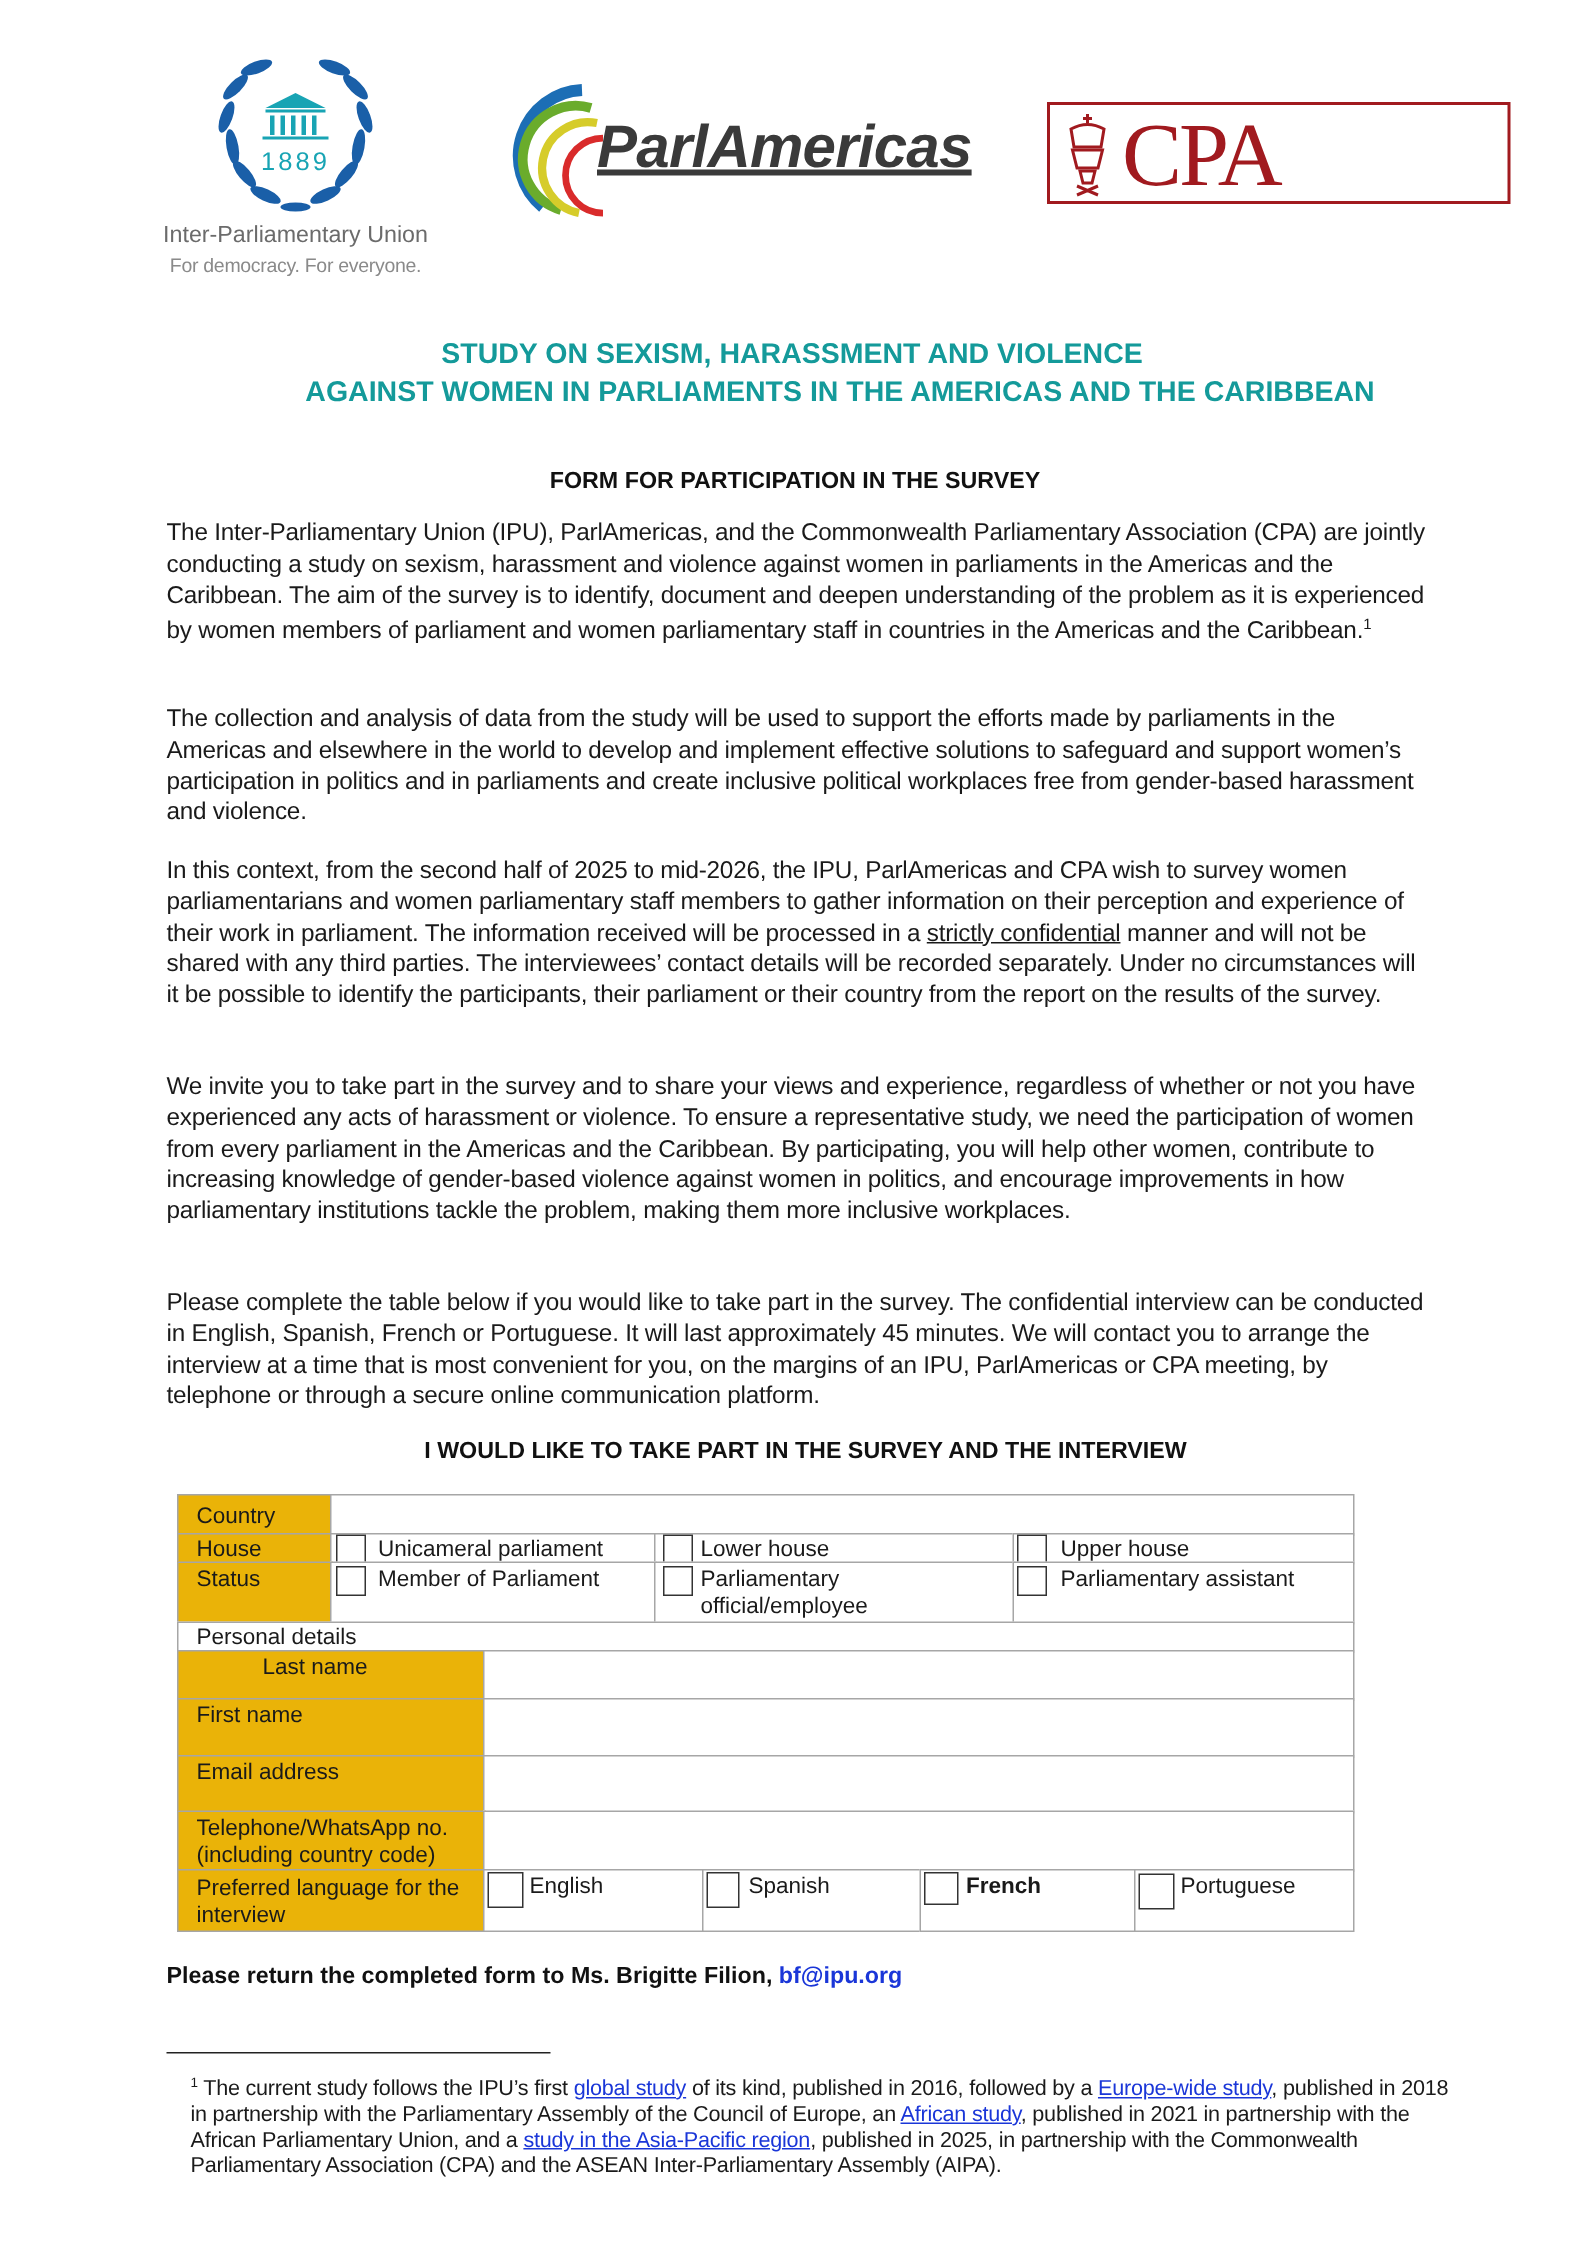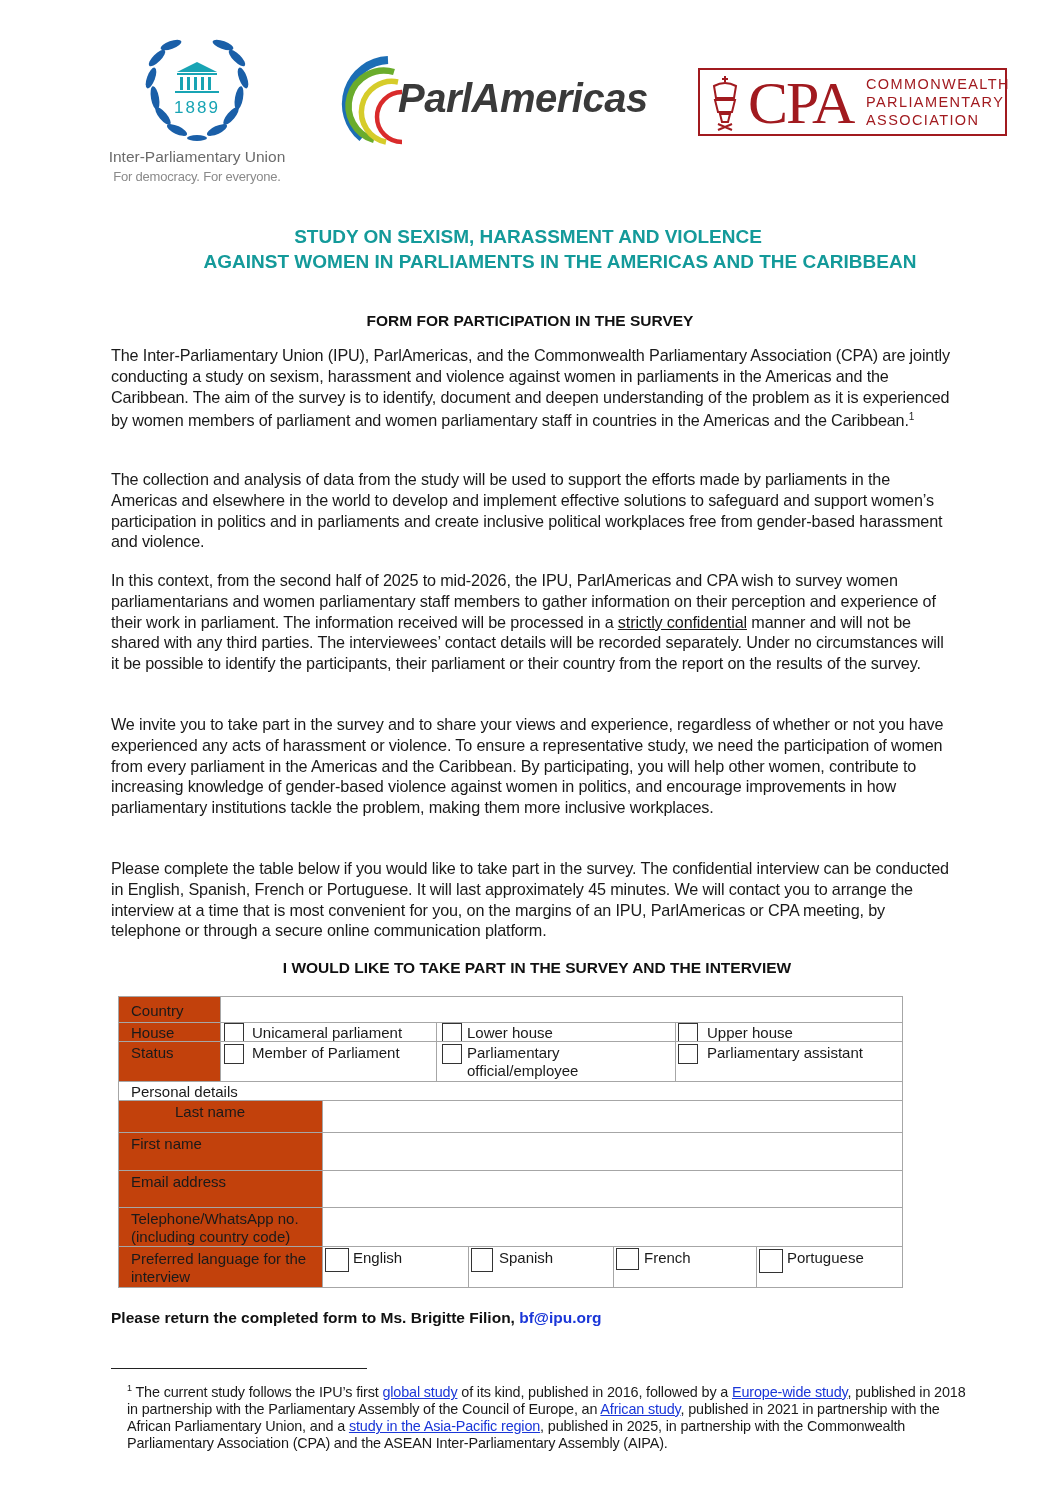--- a/index.html
+++ b/index.html
@@ -7,21 +7,21 @@
   body { position: relative; font-family: "Liberation Sans", sans-serif; color: #1a1a1a; overflow: hidden; }
 
   
   .logo-ipu { position: absolute; left: 92px; top: 36px; width: 210px; height: 150px; }
   .logo-ipu svg { position: absolute; left: 45px; top: 0; }
   .ipu-name { position: absolute; left: 0; top: 112px; width: 210px; text-align: center; font-size: 15.5px; color: #6b6b6b; white-space: nowrap; }
   .ipu-tag { position: absolute; left: 0; top: 133px; width: 210px; text-align: center; font-size: 13px; color: #8a8a8a; white-space: nowrap; letter-spacing: -0.2px; }
 
   .logo-parl { position: absolute; left: 340px; top: 50px; width: 330px; height: 100px; }
   .logo-parl svg { position: absolute; left: 0; top: 0; }
-  .parl-text { position: absolute; left: 58px; top: 26px; font-size: 40px; font-weight: bold; font-style: italic; color: #3a3a3a; letter-spacing: -0.5px; }
+  .parl-text { position: absolute; left: 58px; top: 26px; font-size: 40px; font-weight: bold; font-style: italic; color: #3a3a3a; letter-spacing: -0.5px; text-decoration: underline; }
 
   .logo-cpa { position: absolute; left: 698px; top: 68px; width: 309px; height: 68px; border: 2px solid #a11a1f; }
   .cpa-crown { position: absolute; left: 8px; top: 4px; }
   .cpa-big { position: absolute; left: 48px; top: 2px; font-family: "Liberation Serif", serif; font-size: 60px; color: #a11a1f; letter-spacing: -2px; line-height: 62px; }
   .cpa-small { position: absolute; left: 166px; top: 5px; font-family: "Liberation Sans", sans-serif; font-size: 14.5px; line-height: 18px; color: #a11a1f; letter-spacing: 1.4px; }
 
   
   .title { position: absolute; left: 0; width: 1060px; text-align: center; color: #149a9a; font-weight: bold; font-size: 19px; }
   .title.l1 { top: 226px; left: -2px; }
   .title.l2 { top: 251px; left: 30px; }
@@ -30,21 +30,21 @@
   .para { position: absolute; left: 111px; width: 840px; font-size: 16.2px; line-height: 20.8px; color: #1a1a1a; letter-spacing: -0.15px; }
   .para sup { font-size: 10px; }
   .u { text-decoration: underline; }
 
   .form-heading { position: absolute; top: 959px; left: 0; width: 1060px; text-align: center; font-weight: bold; font-size: 15.5px; color: #111; padding-left: 16px; }
   .form-heading span { position: relative; left: -1px; }
 
   
   .form { position: absolute; left: 118px; top: 996px; width: 785px; }
   .cell { position: absolute; border: 1.5px solid #a6a6a6; font-size: 15px; color: #1a1a1a; background: #fff; }
-  .cell.label { background: #c2410c; padding-left: 12px; }
+  .cell.label { background: #eab308; padding-left: 12px; }
   .lbl { position: absolute; left: 12px; top: 5px; line-height: 18px; }
   .box { position: absolute; width: 20px; height: 20px; border: 1.5px solid #333; background: #fff; }
   .opt { position: absolute; line-height: 18px; }
 
   .return-line { position: absolute; left: 111px; top: 1309px; font-weight: bold; font-size: 15.5px; color: #111; }
   .return-line a { color: #1a36d8; text-decoration: none; }
 
   .fn-rule { position: absolute; left: 111px; top: 1368px; width: 256px; border-top: 1.5px solid #222; }
   .footnote { position: absolute; left: 95px; top: 1380px; width: 840px; font-size: 14.4px; line-height: 17.2px; color: #1a1a1a; letter-spacing: -0.15px; margin-left: 32px; }
   .footnote sup { font-size: 9px; }
@@ -101,25 +101,20 @@
     <g fill="none" stroke="#a11a1f" stroke-width="2">
       <line x1="17" y1="2" x2="17" y2="8"></line>
       <line x1="14" y1="5" x2="20" y2="5"></line>
       <path d="M6 12 Q17 6 28 12 L26 24 L8 24 Z"></path>
       <path d="M7 26 L27 26 L24 38 L10 38 Z"></path>
       <path d="M12 40 L22 40 L20 48 L14 48 Z"></path>
       <path d="M10 50 L24 56 M24 50 L10 56"></path>
     </g>
   </svg>
   <div class="cpa-big">CPA</div>
-  <div class="cpa-small">
-    <div>COMMONWEALTH</div>
-    <div>PARLIAMENTARY</div>
-    <div>ASSOCIATION</div>
-  </div>
 </div>
 
 <div class="title l1">STUDY ON SEXISM, HARASSMENT AND VIOLENCE</div>
 <div class="title l2">AGAINST WOMEN IN PARLIAMENTS IN THE AMERICAS AND THE CARIBBEAN</div>
 <div class="subtitle">FORM FOR PARTICIPATION IN THE SURVEY</div>
 
 <div class="para" style="top:345px;"><span>The Inter-Parliamentary Union (IPU), ParlAmericas, and the Commonwealth Parliamentary Association (CPA) are jointly conducting a study on sexism, harassment and violence against women in parliaments in the Americas and the Caribbean. The aim of the survey is to identify, document and deepen understanding of the problem as it is experienced by women members of parliament and women parliamentary staff in countries in the Americas and the Caribbean.</span><sup>1</sup></div>
 <div class="para" style="top:469px;">The collection and analysis of data from the study will be used to support the efforts made by parliaments in the Americas and elsewhere in the world to develop and implement effective solutions to safeguard and support women’s participation in politics and in parliaments and create inclusive political workplaces free from gender-based harassment and violence.</div>
 <div class="para" style="top:570px;"><span>In this context, from the second half of 2025 to mid-2026, the IPU, ParlAmericas and CPA wish to survey women parliamentarians and women parliamentary staff members to gather information on their perception and experience of their work in parliament. The information received will be processed in a </span><span class="u">strictly confidential</span><span> manner and will not be shared with any third parties. The interviewees’ contact details will be recorded separately. Under no circumstances will it be possible to identify the participants, their parliament or their country from the report on the results of the survey.</span></div>
 <div class="para" style="top:714px;">We invite you to take part in the survey and to share your views and experience, regardless of whether or not you have experienced any acts of harassment or violence. To ensure a representative study, we need the participation of women from every parliament in the Americas and the Caribbean. By participating, you will help other women, contribute to increasing knowledge of gender-based violence against women in politics, and encourage improvements in how parliamentary institutions tackle the problem, making them more inclusive workplaces.</div>
@@ -196,21 +191,21 @@
   <div class="cell" style="left:204px;top:250px;width:148px;height:42px;">
     <span class="box" style="left:2px;top:1px;width:24px;height:24px;"></span>
     <span class="opt" style="left:30px;top:2px;">English</span>
   </div>
   <div class="cell" style="left:350px;top:250px;width:147px;height:42px;padding-left:13px;">
     <span class="box" style="left:2px;top:1px;width:22px;height:24px;"></span>
     <span class="opt" style="left:30px;top:2px;">Spanish</span>
   </div>
   <div class="cell" style="left:495px;top:250px;width:145px;height:42px;">
     <span class="box" style="left:2px;top:1px;width:23px;height:22px;"></span>
-    <span class="opt" style="left:30px;top:2px;">French</span>
+    <span class="opt" style="left:30px;top:2px;font-weight:bold;">French</span>
   </div>
   <div class="cell" style="left:638px;top:250px;width:147px;height:42px;">
     <span class="box" style="left:2px;top:2px;width:24px;height:24px;"></span>
     <span class="opt" style="left:30px;top:2px;text-align:center;">Portuguese</span>
   </div>
 </div>
 
 <div class="return-line">
   <span>Please return the completed form to Ms. Brigitte Filion, </span><a>bf@ipu.org</a>
 </div>

